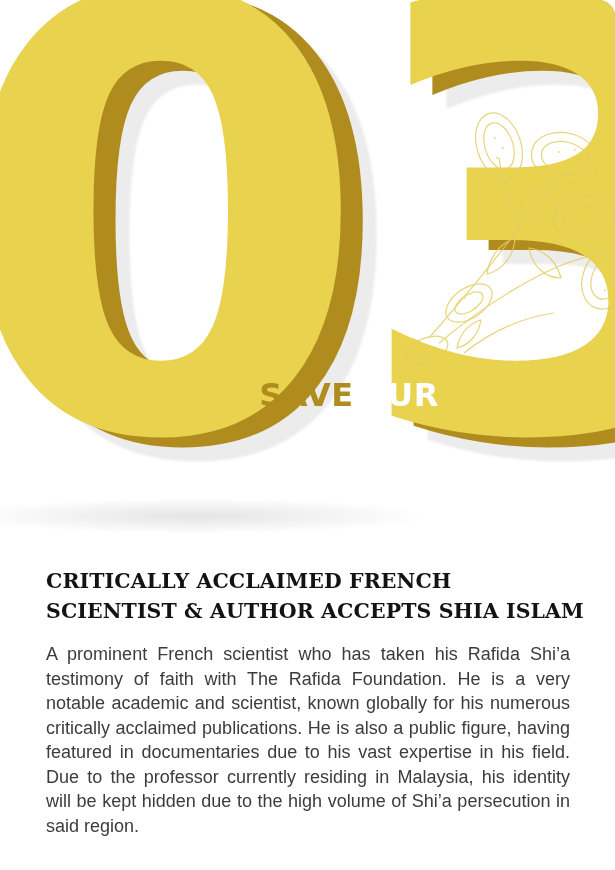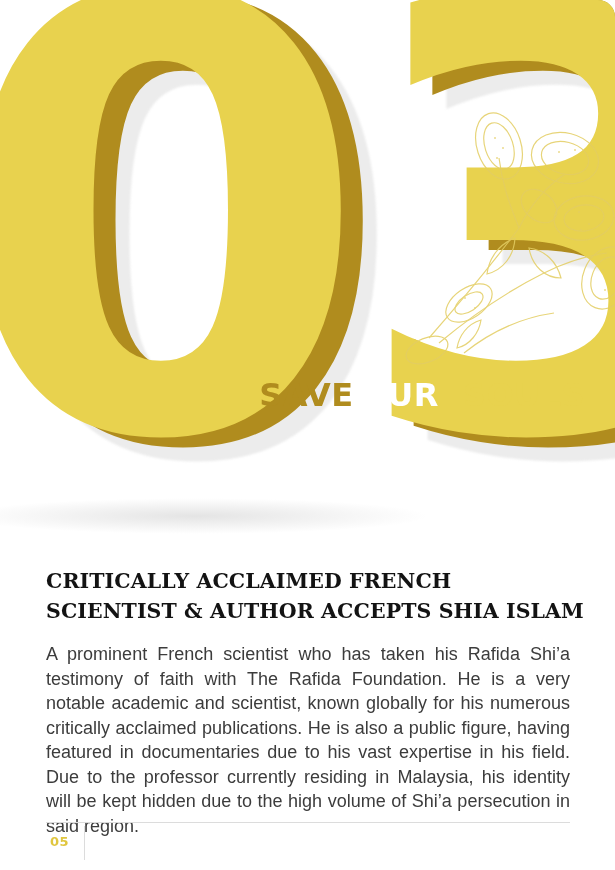--- a/index.html
+++ b/index.html
@@ -232,19 +232,14 @@
   </div>
 
   <div class="article">
     <h1 class="headline">
       <span class="ln">CRITICALLY ACCLAIMED FRENCH</span>
       <span class="ln">SCIENTIST &amp; AUTHOR ACCEPTS SHIA ISLAM</span>
     </h1>
     <p class="body-copy">A prominent French scientist who has taken his Rafida Shi’a testimony of faith with The Rafida Foundation. He is a very notable academic and scientist, known globally for his numerous critically acclaimed publications. He is also a public figure, having featured in documentaries due to his vast expertise in his field. Due to the professor currently residing in Malaysia, his identity will be kept hidden due to the high volume of Shi’a persecution in said region.</p>
   </div>
 
-  <div class="footer">
-    <div class="footer-rule"></div>
-    <div class="page-num">05</div>
-    <div class="footer-divider"></div>
-  </div>
 
 </div>
 
 </body></html>

